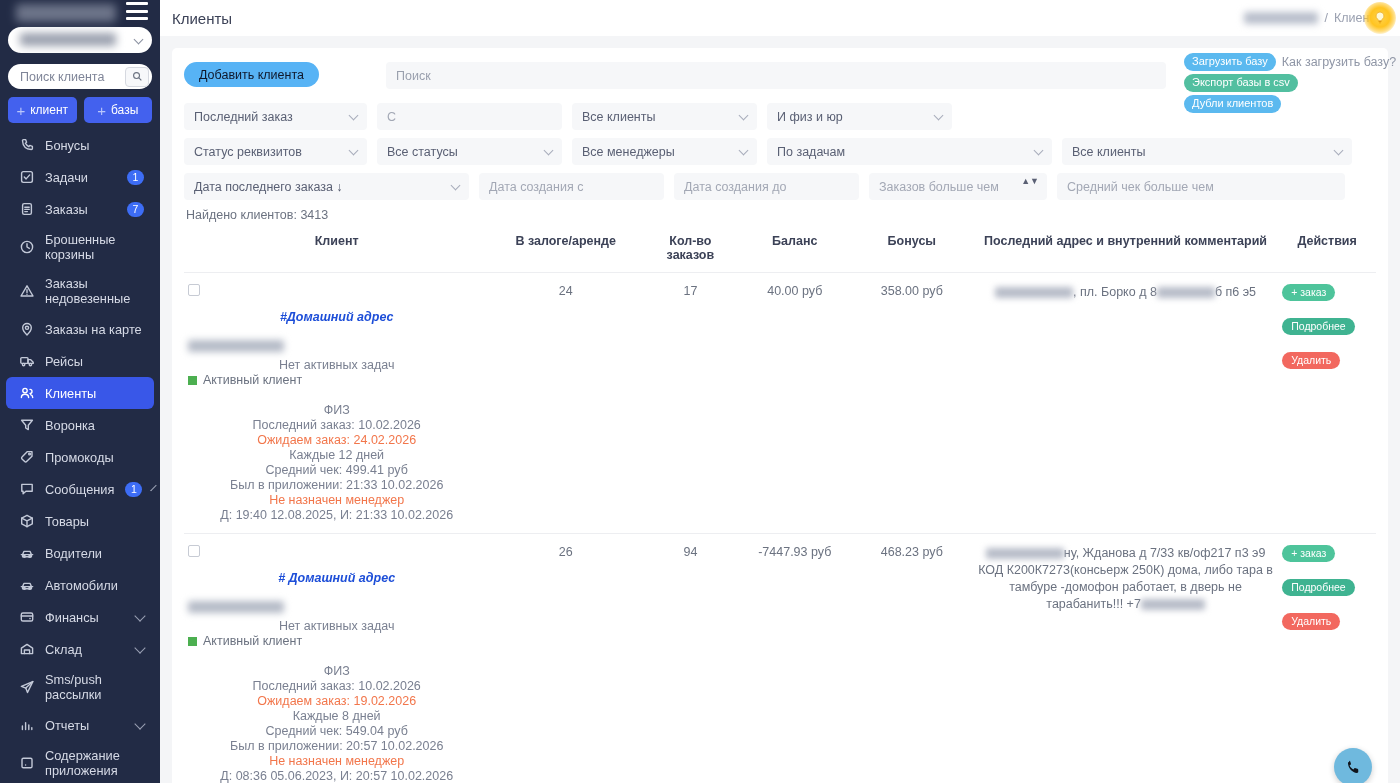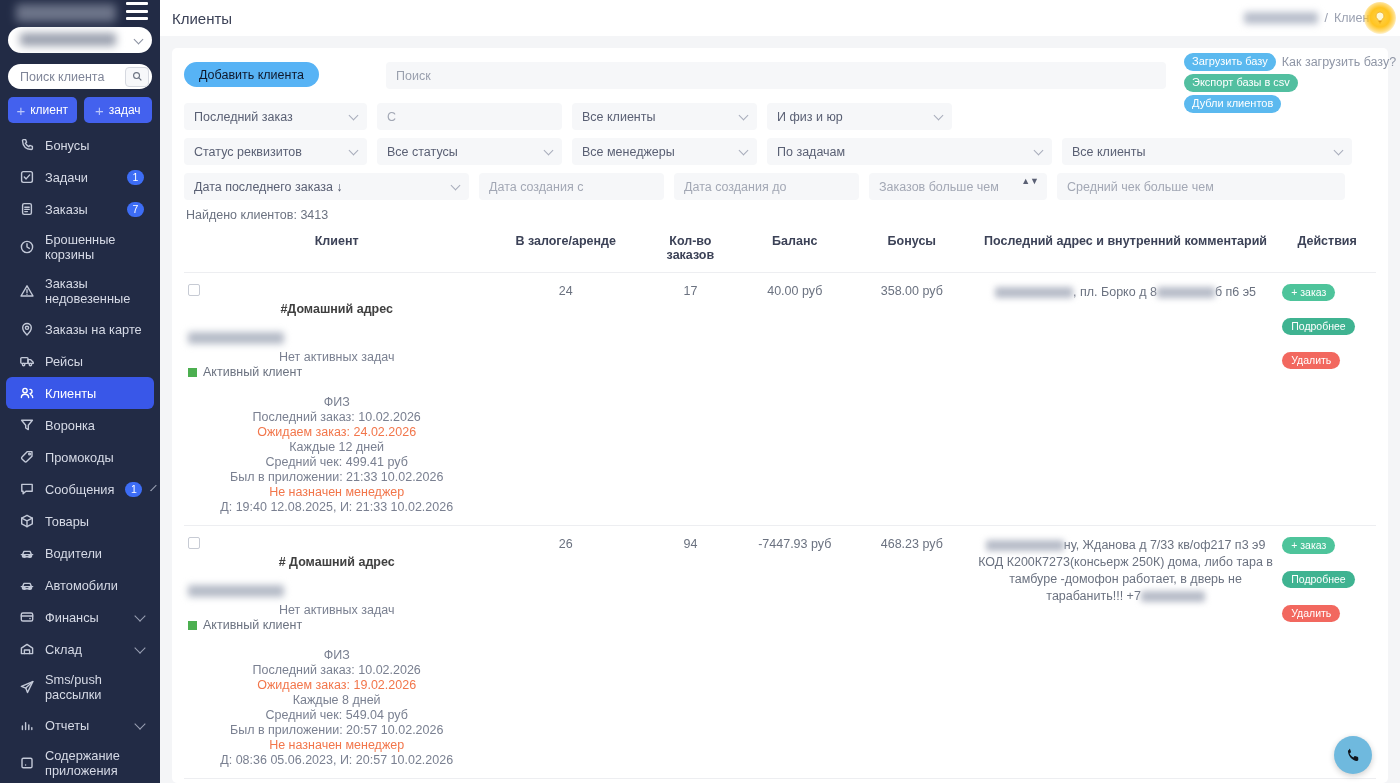--- a/index.html
+++ b/index.html
@@ -153,21 +153,21 @@
     text-align: center; vertical-align: top; border-bottom: 1px solid #edeef1;
   }
   table.clients td {
     font-size: 12.5px; color: #6b7280; padding: 11px 4px 10px 4px;
     vertical-align: top; text-align: center; border-bottom: 1px solid #edeef1;
   }
   td.client-cell { text-align: left; padding-left: 6px; width: 300px; }
   td.addr-cell { text-align: left; color: #5a6074; line-height: 17px; padding-left: 8px; }
   td.act-cell { width: 96px; }
   .chk { width: 12px; height: 12px; border: 1px solid #c7cbd4; border-radius: 2px; display: block; background: #fff; cursor: pointer; }
-  .cl-hash { font-weight: bold; color: #404040; font-size: 12.5px; margin-top: 6px; }
+  .cl-hash { font-weight: bold; color: #1d4ed8; font-size: 12.5px; margin-top: 14px; font-style: italic; }
   .cl-blur { width: 96px; height: 12px; background: #b5bbc7; filter: blur(3.6px); border-radius: 2px; margin: 16px 0 6px 0; }
   .cl-line { color: #7a8091; line-height: 15px; }
   .cl-status { display: flex; align-items: center; gap: 6px; line-height: 15px; }
   .sq { width: 9px; height: 9px; background: #4caf50; display: inline-block; }
   .cl-block { margin-top: 15px; line-height: 15px; }
   .warn { color: #f2764b; }
   .neg { color: #f2764b; }
   .addr-blur { display: inline-block; width: 78px; height: 11px; background: #b7bcc8; filter: blur(3.4px); border-radius: 2px; vertical-align: middle; }
   .addr-blur.w2 { width: 58px; }
   .addr-blur.w4 { width: 64px; }
@@ -216,21 +216,21 @@
       </div>
     </div>
 
     <div class="sb-actions">
       <div class="ab">
         <span class="plus">+</span>
         <span>клиент</span>
       </div>
       <div class="ab">
         <span class="plus">+</span>
-        <span>задач</span>
+        <span>базы</span>
       </div>
     </div>
 
     <nav class="nav" id="nav">
         <div class="nav-item">
           <span class="nav-ico">
             <svg viewBox="0 0 16 16" stroke-linecap="round" stroke-linejoin="round">
               <path d="M4.5 2.6h2.1l1 2.6-1.3 1a9.4 9.4 0 0 0 3.5 3.5l1-1.3 2.6 1v2.1c0 .6-.5 1-1.1 1C7.2 12.2 3.8 8.8 3.5 3.7c0-.6.4-1.1 1-1.1z"></path>
             </svg>
           </span>

